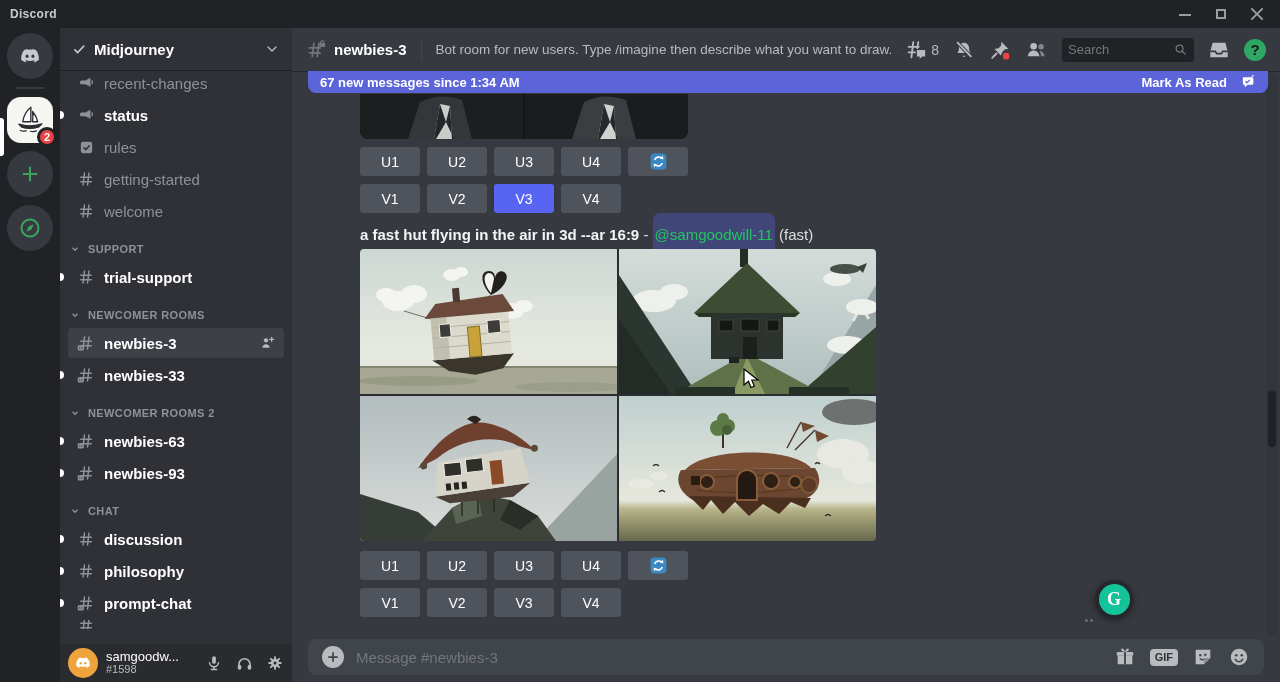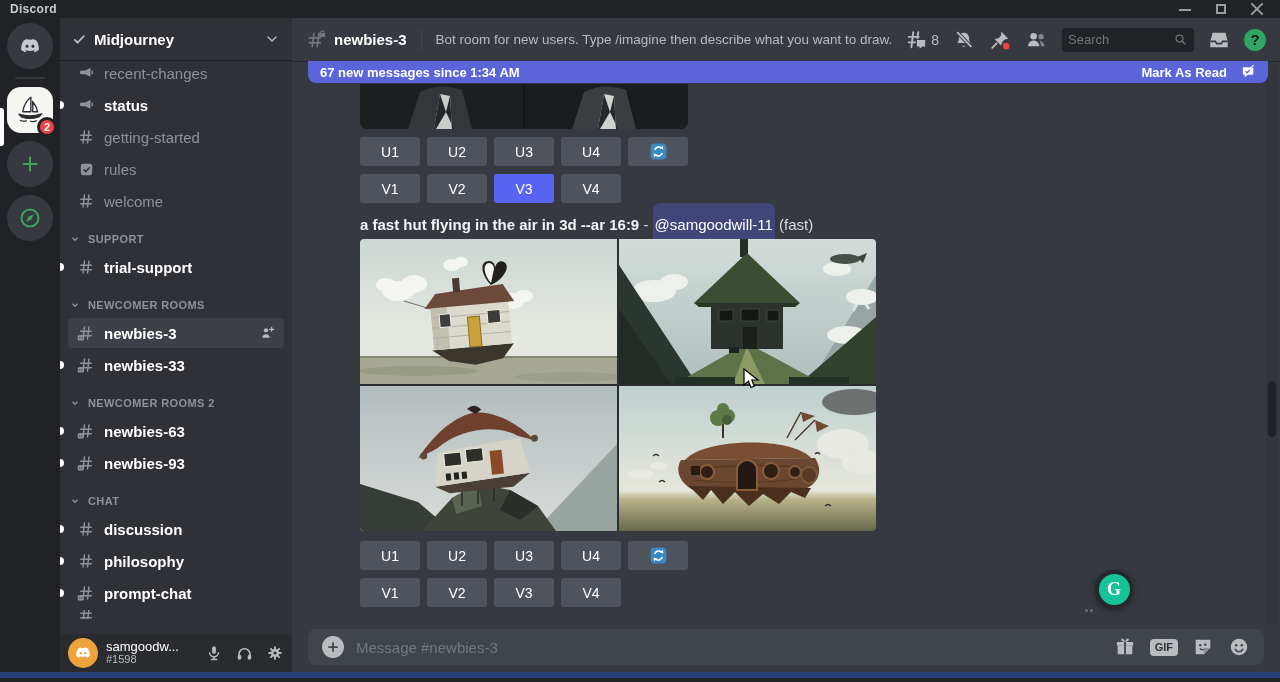--- a/index.html
+++ b/index.html
@@ -1,19 +1,19 @@
 <!DOCTYPE html>
 <html><head>
 <meta charset="utf-8">
 <style>
 *{margin:0;padding:0;box-sizing:border-box}
 html,body{width:1280px;height:682px;overflow:hidden;background:#202225;font-family:"Liberation Sans",sans-serif}
 .screen{position:relative;width:1280px;height:682px}
 
-.titlebar{height:18px;background:#202225;display:flex;align-items:center;padding:0 10px}
+.titlebar{height:28px;background:#202225;display:flex;align-items:center;padding:0 10px}
 .app-title{font-size:12px;font-weight:700;color:#c8cacd;letter-spacing:.3px}
 .win-controls{margin-left:auto;display:flex;gap:22px;align-items:center;margin-right:6px}
 .win-btn{width:14px;height:14px;position:relative;display:inline-block}
 .win-min::after{content:"";position:absolute;left:1px;right:1px;top:7px;height:2px;background:#9a9c9f}
 .win-max::after{content:"";position:absolute;inset:2px;border:2px solid #9a9c9f}
 .win-close::before,.win-close::after{content:"";position:absolute;left:-1px;top:6px;width:16px;height:2px;background:#9a9c9f}
 .win-close::before{transform:rotate(45deg)}.win-close::after{transform:rotate(-45deg)}
 
 .app{display:flex;height:654px}
 
@@ -65,21 +65,21 @@
 .scroll-thumb{position:absolute;right:4px;top:320px;width:8px;height:56px;border-radius:4px;background:#202225;z-index:6}
 .unread-bar{position:absolute;top:0;left:16px;right:12px;height:22px;background:#5c64d9;border-radius:0 0 8px 8px;display:flex;align-items:center;padding:0 12px;color:#fff;font-size:13px;font-weight:600;z-index:5;cursor:pointer}
 .unread-action{margin-left:auto;display:flex;gap:14px;align-items:center;font-weight:700;cursor:pointer}
 .attachment-partial{margin-top:23px;width:328px;height:45px;border-radius:0 0 8px 8px;overflow:hidden;cursor:pointer}
 .attachment-partial svg{display:block}
 .btn-row{display:flex;gap:7px;margin-top:8px}
 .mj-btn{width:60px;height:29px;border:none;border-radius:3px;background:#4f545c;color:#fff;font-size:14px;font-weight:500;font-family:inherit;display:flex;align-items:center;justify-content:center;cursor:pointer}
 .mj-btn.primary{background:#5865f2}
 .prompt-line{margin-top:13px;font-size:15px;color:#dcddde}
 .prompt-bold{font-weight:700;color:#f2f3f5}
-.mention{background:rgba(88,101,242,.32);color:#ffffff;border-radius:7px;padding:13px 2px;font-weight:500;cursor:pointer}
+.mention{background:rgba(88,101,242,.32);color:#22c55e;border-radius:7px;padding:13px 2px;font-weight:500;cursor:pointer}
 .image-grid{margin-top:6px;width:516px;height:292px;display:grid;grid-template-columns:1fr 1fr;grid-template-rows:1fr 1fr;gap:2px;border-radius:4px;overflow:hidden;background:#2b2d31}
 .cell{cursor:pointer}
 .cell svg{display:block;width:100%;height:100%}
 .grammarly{position:absolute;right:147px;top:509px;width:38px;height:38px;border-radius:50%;background:#26272b;display:flex;align-items:center;justify-content:center;z-index:7;box-shadow:0 2px 6px rgba(0,0,0,.45);cursor:pointer}
 .grammarly-inner{width:31px;height:31px;border-radius:50%;background:#15c39a;color:#fff;font-weight:700;font-size:18px;display:flex;align-items:center;justify-content:center;font-family:"Liberation Serif",serif}
 .g-handle{position:absolute;right:187px;top:548px;display:grid;grid-template-columns:repeat(2,3px);grid-auto-rows:3px;gap:2px;z-index:7}
 .g-handle i{background:#6a6e75;border-radius:50%}
 
 .composer{padding:2px 16px 7px;flex:none}
 .composer-bar{height:36px;background:#40444b;border-radius:8px;display:flex;align-items:center;padding:0 14px;gap:12px}
@@ -169,35 +169,35 @@
               <svg width="18" height="18" viewBox="0 0 24 24">
                 <path d="M18 5v12l-7-3.5H6a2 2 0 0 1-2-2v-1a2 2 0 0 1 2-2h5L18 5z" fill="currentColor"></path>
                 <path d="M19.5 8.5a3.5 3.5 0 0 1 0 5" stroke="currentColor" stroke-width="1.6" fill="none"></path>
               </svg>
             </span>
           <span class="ch-label">status</span>
         </div>
 
         <div class="channel">
           <span class="ch-ico">
-              <svg width="18" height="18" viewBox="0 0 24 24">
-                <path d="M5 9.5h14M5 15.5h14M10 4 8 20M16 4l-2 16" stroke="currentColor" stroke-width="2" fill="none" stroke-linecap="round"></path>
-              </svg>
-            </span>
-          <span class="ch-label">getting-started</span>
-        </div>
-
-        <div class="channel">
-          <span class="ch-ico">
               <svg width="17" height="17" viewBox="0 0 24 24">
                 <rect x="4" y="4" width="16" height="16" rx="3" fill="currentColor"></rect>
                 <path d="M8.5 12.5l2.5 2.5 5-5.5" stroke="#2f3136" stroke-width="2.2" fill="none" stroke-linecap="round"></path>
               </svg>
             </span>
           <span class="ch-label">rules</span>
+        </div>
+
+        <div class="channel">
+          <span class="ch-ico">
+              <svg width="18" height="18" viewBox="0 0 24 24">
+                <path d="M5 9.5h14M5 15.5h14M10 4 8 20M16 4l-2 16" stroke="currentColor" stroke-width="2" fill="none" stroke-linecap="round"></path>
+              </svg>
+            </span>
+          <span class="ch-label">getting-started</span>
         </div>
 
         <div class="channel">
           <span class="ch-ico">
               <svg width="18" height="18" viewBox="0 0 24 24">
                 <path d="M5 9.5h14M5 15.5h14M10 4 8 20M16 4l-2 16" stroke="currentColor" stroke-width="2" fill="none" stroke-linecap="round"></path>
               </svg>
             </span>
           <span class="ch-label">welcome</span>
         </div>

